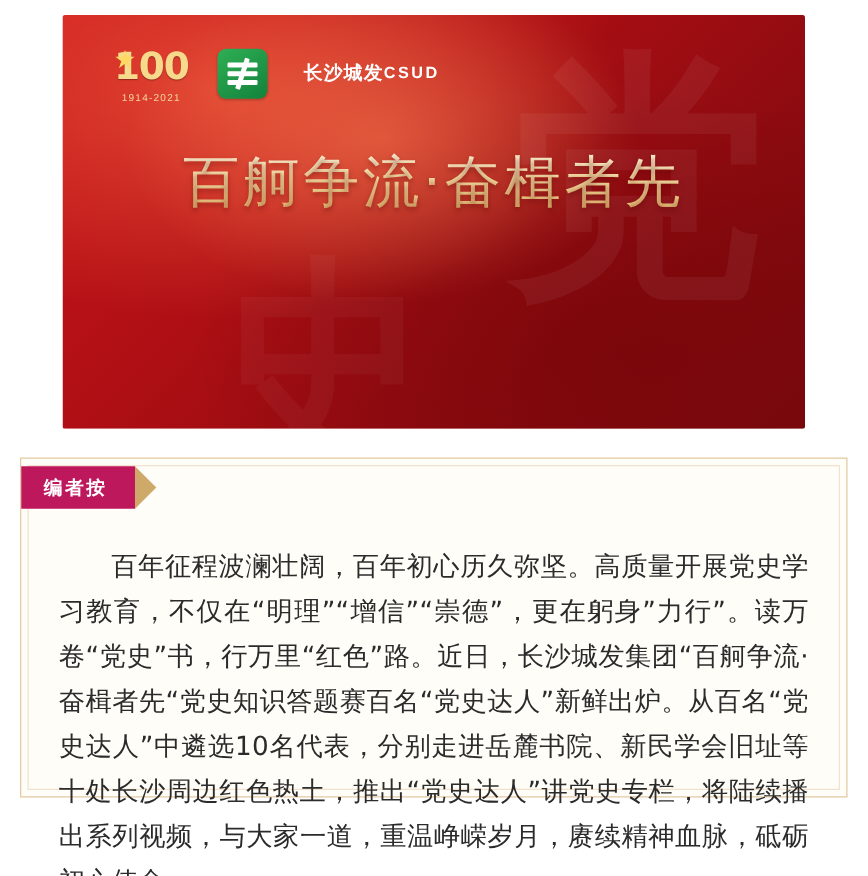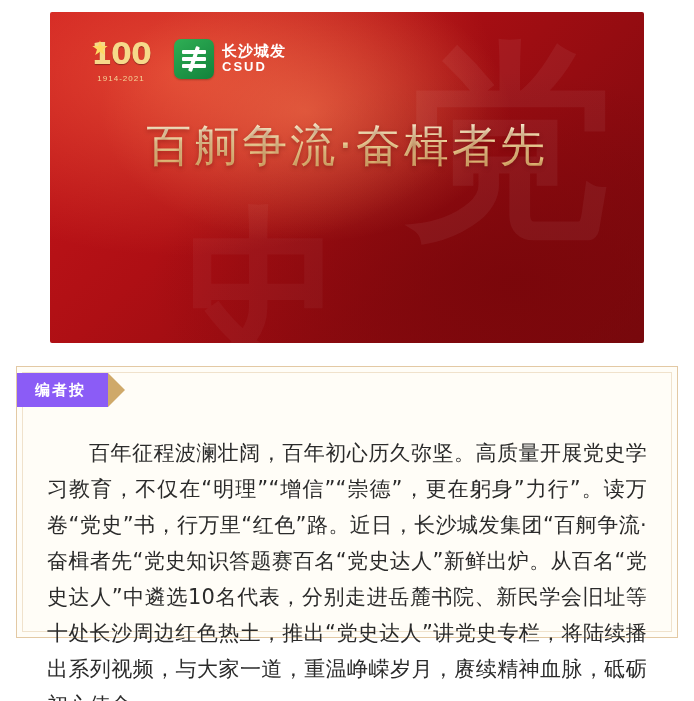--- a/index.html
+++ b/index.html
@@ -145,22 +145,23 @@
   .logo-mark::before {
     left: 8px; top: 11px; width: 24px; height: 4px;
     box-shadow: 0 7px 0 #ffffff, 0 14px 0 #ffffff;
   }
   .logo-mark::after {
     left: 18px; top: 7px; width: 4px; height: 26px;
     transform: rotate(18deg);
   }
   .logo-text {
     display: flex;
-    flex-direction: column;
+    flex-direction: row;
     line-height: 1.05;
+    margin-left: 21px;
   }
   .logo-cn {
     color: #ffffff;
     font-size: 15px;
     font-weight: bold;
     letter-spacing: 1px;
     font-family: "DejaVu Sans", sans-serif;
   }
   .logo-en {
     color: #ffffff;
@@ -220,21 +221,21 @@
     bottom: 5px;
     border: 1px solid #f0e2cc;
   }
 
   .note-tag {
     position: absolute;
     left: 0px;
     top: 6px;
     height: 34px;
     padding: 0 22px 0 18px;
-    background: #8b5cf6;
+    background: #be185d;
     color: #ffffff;
     font-size: 15px;
     font-weight: bold;
     letter-spacing: 2px;
     line-height: 34px;
     font-family: "DejaVu Sans", sans-serif;
     white-space: nowrap;
   }
   .note-tag::after {
     content: "";

